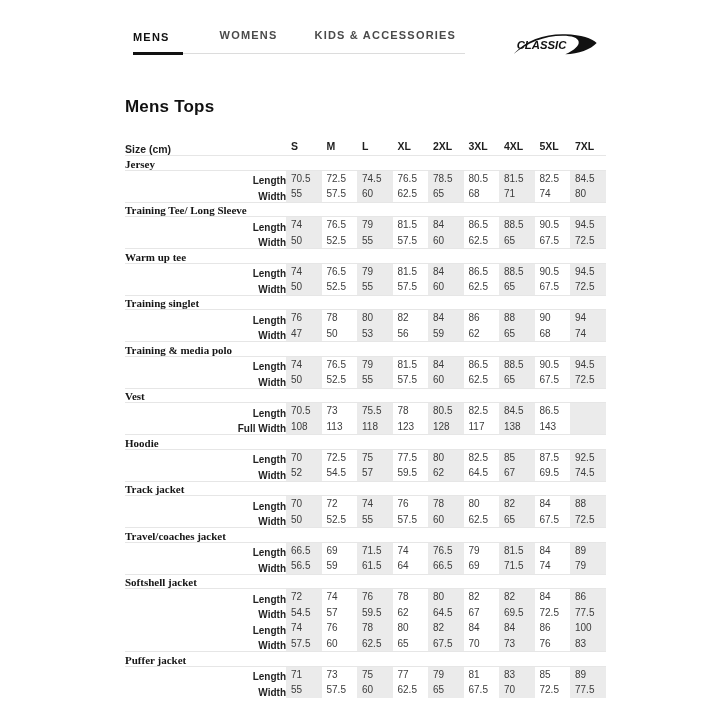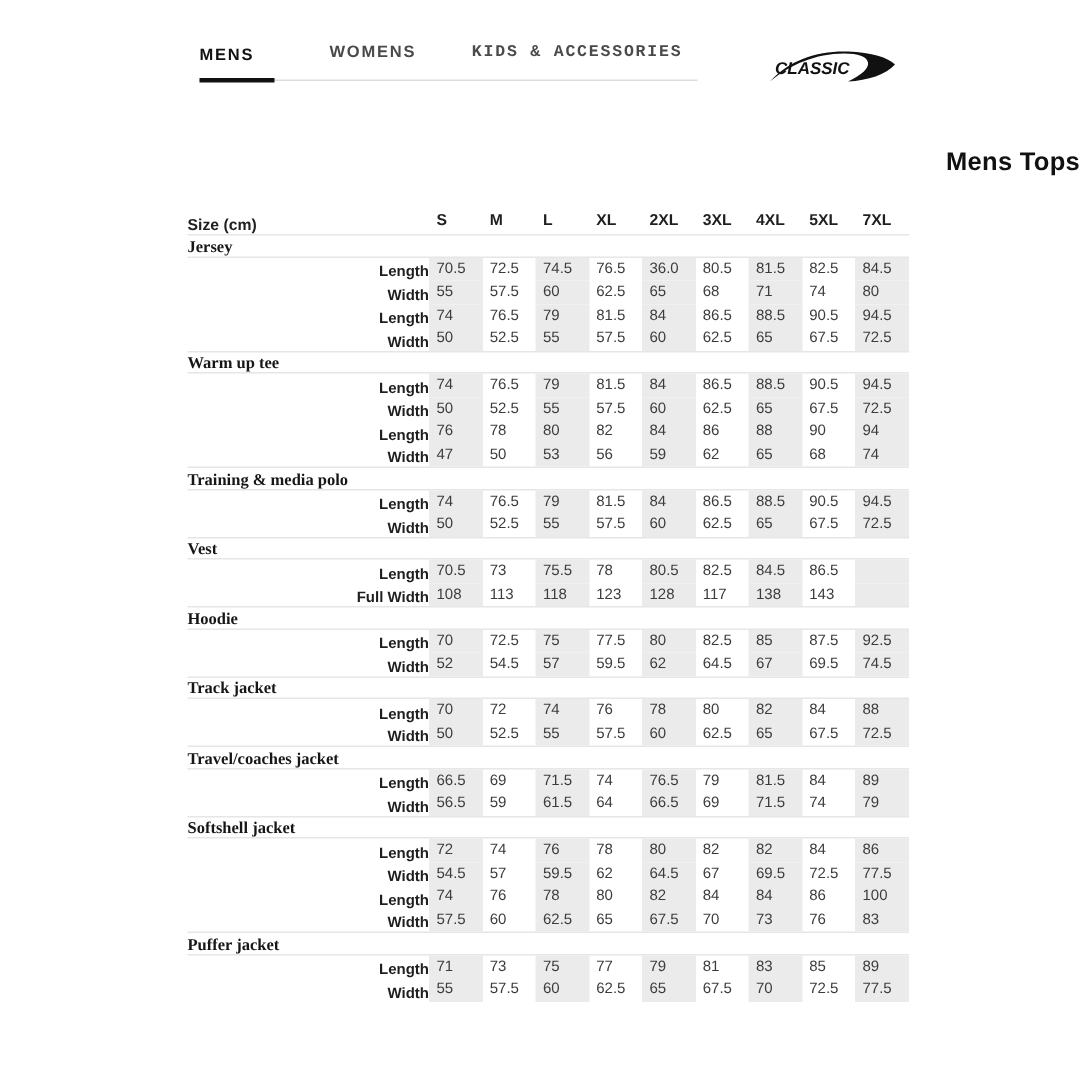--- a/index.html
+++ b/index.html
@@ -24,32 +24,32 @@
     display:flex;align-items:flex-end;
     border-bottom:1px solid #dcdcdc;
     width:332px;
   }
   .tab{
     font-size:11px;font-weight:bold;letter-spacing:1.2px;
     color:var(--inactive);
     padding:2px 0 12px 0;margin-right:37px;
     cursor:pointer;white-space:nowrap;
   }
-  .tab:last-child{margin-right:13px;font-family:Liberation Mono, monospace;}
+  .tab:last-child{margin-right:13px;}
   .tab.active{
     color:var(--active);
     border-bottom:3px solid var(--active);
     margin-bottom:-2px;
     padding-right:13px;padding-bottom:9px;
   }
   .logo{margin-top:2px;}
   
   .title{
     margin:36px 0 0 125px;
-    font-size:17px;font-weight:bold;color:#111;letter-spacing:.2px;text-align:right;
+    font-size:17px;font-weight:bold;color:#111;letter-spacing:.2px;
   }
   
   .size-table{margin:19px 0 0 125px;width:481px;}
   .trow{display:flex;align-items:flex-end;height:15.5px;box-sizing:border-box;}
   .head-row{height:19px;}
   .cat-row{
     border-top:1px solid var(--hairline);
     border-bottom:1px solid var(--hairline);
   }
   .ncell{
@@ -108,37 +108,40 @@
       </div>
       <div class="trow cat-row">
         <div class="cat-name">Jersey</div>
       </div>
       <div class="trow data-row">
         <div class="ncell measure-label">Length</div>
         <div class="vcell measure-value shaded">70.5</div>
         <div class="vcell measure-value">72.5</div>
         <div class="vcell measure-value shaded">74.5</div>
         <div class="vcell measure-value">76.5</div>
-        <div class="vcell measure-value shaded">36.0</div>
+        <div class="vcell measure-value shaded">78.5</div>
         <div class="vcell measure-value">80.5</div>
         <div class="vcell measure-value shaded">81.5</div>
         <div class="vcell measure-value">82.5</div>
         <div class="vcell measure-value shaded">84.5</div>
       </div>
       <div class="trow data-row">
         <div class="ncell measure-label">Width</div>
         <div class="vcell measure-value shaded">55</div>
         <div class="vcell measure-value">57.5</div>
         <div class="vcell measure-value shaded">60</div>
         <div class="vcell measure-value">62.5</div>
         <div class="vcell measure-value shaded">65</div>
         <div class="vcell measure-value">68</div>
         <div class="vcell measure-value shaded">71</div>
         <div class="vcell measure-value">74</div>
         <div class="vcell measure-value shaded">80</div>
+      </div>
+      <div class="trow cat-row">
+        <div class="cat-name">Training Tee/ Long Sleeve</div>
       </div>
       <div class="trow data-row">
         <div class="ncell measure-label">Length</div>
         <div class="vcell measure-value shaded">74</div>
         <div class="vcell measure-value">76.5</div>
         <div class="vcell measure-value shaded">79</div>
         <div class="vcell measure-value">81.5</div>
         <div class="vcell measure-value shaded">84</div>
         <div class="vcell measure-value">86.5</div>
         <div class="vcell measure-value shaded">88.5</div>
@@ -176,20 +179,23 @@
         <div class="ncell measure-label">Width</div>
         <div class="vcell measure-value shaded">50</div>
         <div class="vcell measure-value">52.5</div>
         <div class="vcell measure-value shaded">55</div>
         <div class="vcell measure-value">57.5</div>
         <div class="vcell measure-value shaded">60</div>
         <div class="vcell measure-value">62.5</div>
         <div class="vcell measure-value shaded">65</div>
         <div class="vcell measure-value">67.5</div>
         <div class="vcell measure-value shaded">72.5</div>
+      </div>
+      <div class="trow cat-row">
+        <div class="cat-name">Training singlet</div>
       </div>
       <div class="trow data-row">
         <div class="ncell measure-label">Length</div>
         <div class="vcell measure-value shaded">76</div>
         <div class="vcell measure-value">78</div>
         <div class="vcell measure-value shaded">80</div>
         <div class="vcell measure-value">82</div>
         <div class="vcell measure-value shaded">84</div>
         <div class="vcell measure-value">86</div>
         <div class="vcell measure-value shaded">88</div>

